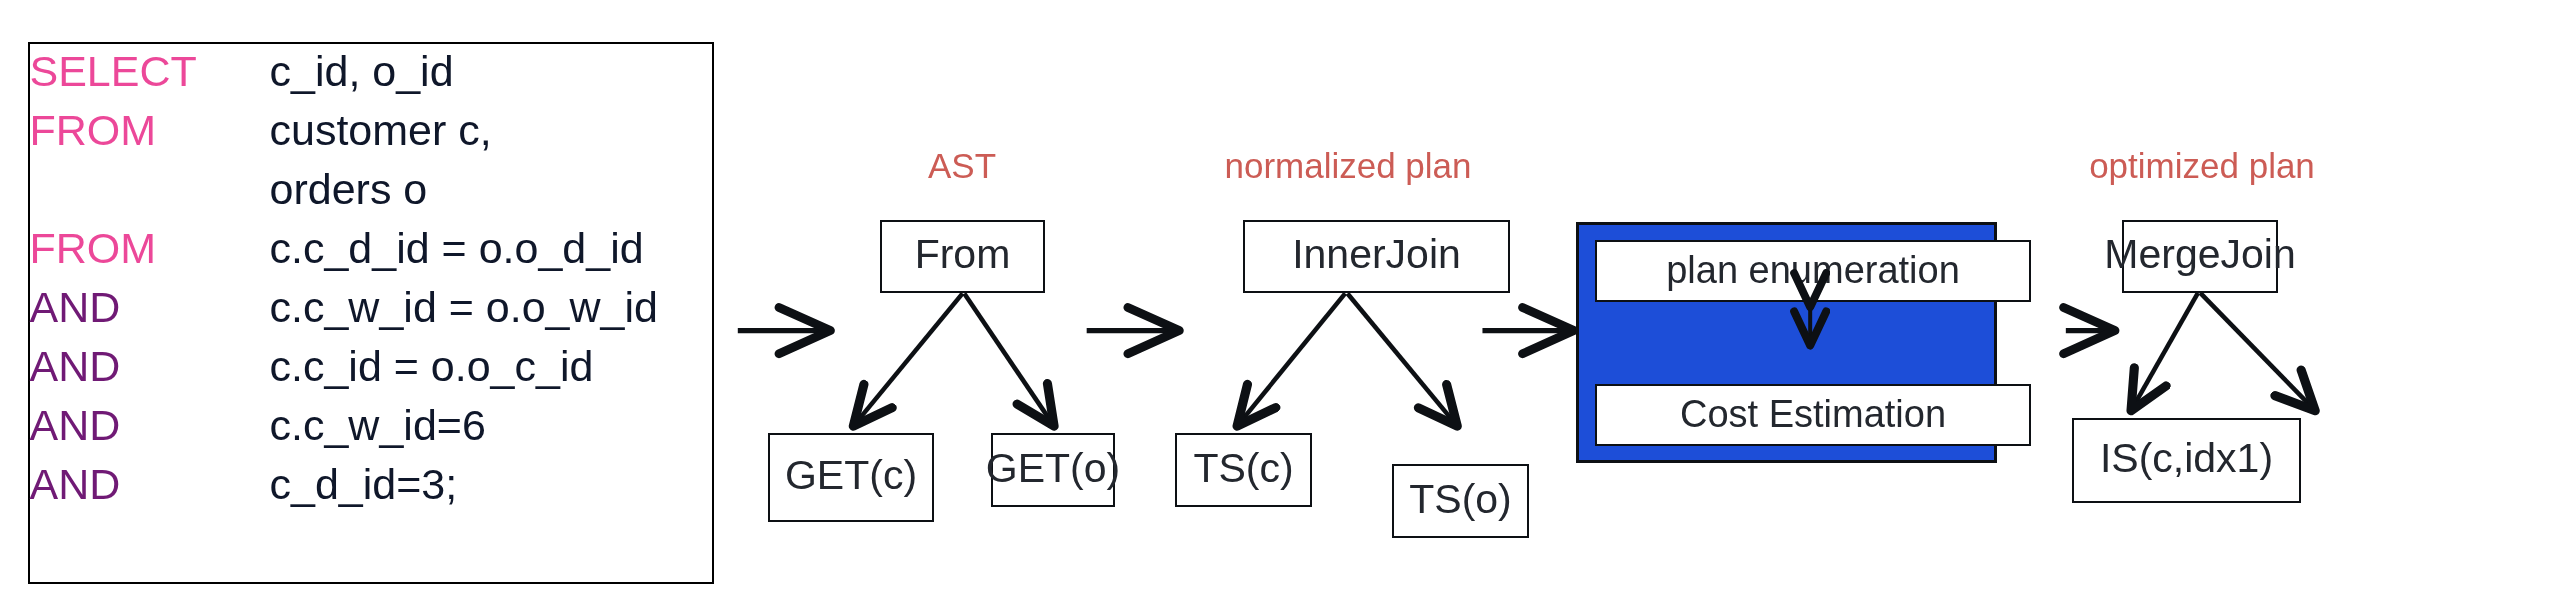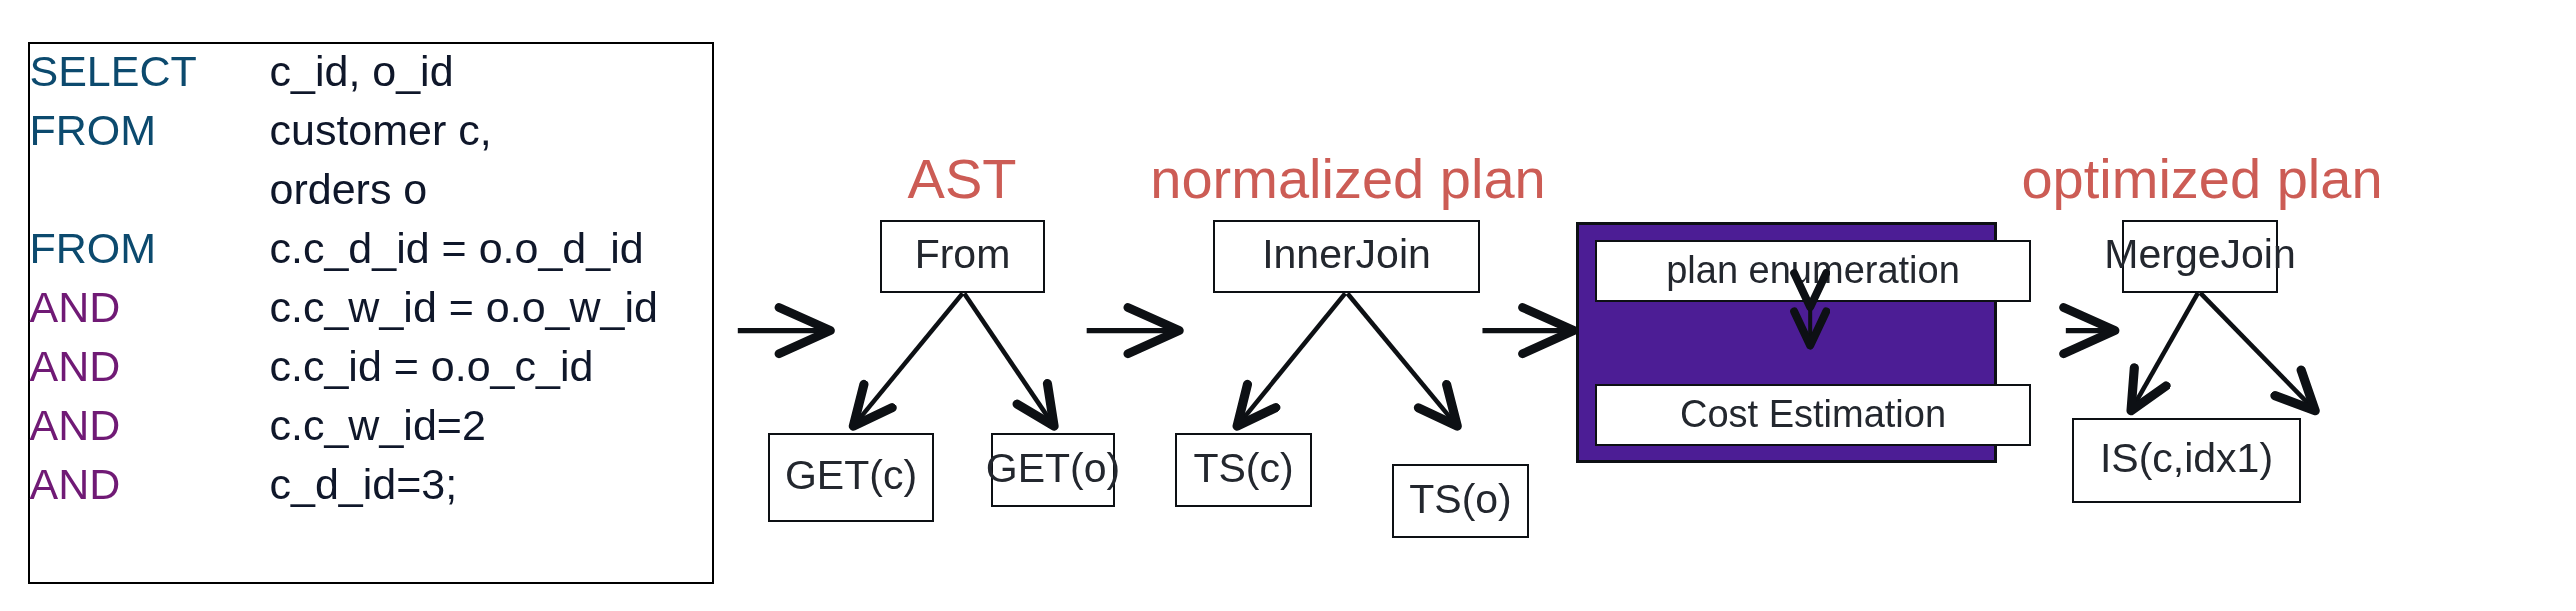--- a/index.html
+++ b/index.html
@@ -41,34 +41,34 @@
     display: block;
     height: 59px;
     line-height: 59px;
     white-space: nowrap;
     font-size: 43px;
     color: #23272e;
   }
   .sql-kw {
     display: inline-block;
     width: 240px;
-    color: #0c4a6e;
+    color: #ec4899;
     vertical-align: top;
   }
   .sql-kw.plain { color: #701a75; }
   .sql-val {
     display: inline-block;
     vertical-align: top;
     color: #0f172a;
   }
 
   
   .stage-label {
     position: absolute;
-    font-size: 56px;
+    font-size: 35px;
     color: #cc5c55;
     white-space: nowrap;
     text-align: center;
     transform: translateX(-50%);
   }
 
   
   .node {
     position: absolute;
     border: 2.9px solid #0d1014;
@@ -86,21 +86,21 @@
 
   
   .optimizer-box {
     position: absolute;
     left: 1576px;
     top: 222px;
     width: 421px;
     height: 241px;
     border: 3.4px solid #0d1014;
     box-sizing: border-box;
-    background: #4c1d95;
+    background: #1d4ed8;
   }
   .optimizer-inner {
     position: absolute;
     left: 16px;
     box-sizing: border-box;
     border: 2.9px solid #0d1014;
     background: #ffffff;
     width: 436px;
     height: 62px;
     display: flex;
@@ -149,21 +149,21 @@
 
       <div class="sql-row">
         <span class="sql-kw plain">AND</span><span class="sql-val">c.c_w_id = o.o_w_id</span>
       </div>
 
       <div class="sql-row">
         <span class="sql-kw plain">AND</span><span class="sql-val">c.c_id = o.o_c_id</span>
       </div>
 
       <div class="sql-row">
-        <span class="sql-kw plain">AND</span><span class="sql-val">c.c_w_id=2</span>
+        <span class="sql-kw plain">AND</span><span class="sql-val">c.c_w_id=6</span>
       </div>
 
       <div class="sql-row">
         <span class="sql-kw plain">AND</span><span class="sql-val">c_d_id=3;</span>
       </div>
 
     </div>
   </div>
 
   <div class="stage-label" style="left:962px; top:146px;">AST</div>
@@ -171,21 +171,21 @@
   <div class="stage-label" style="left:1348px; top:146px;">normalized plan</div>
 
   <div class="stage-label" style="left:2202px; top:146px;">optimized plan</div>
 
   <div class="node" style="left:880px; top:220px; width:165px; height:73px;">From</div>
 
   <div class="node" style="left:768px; top:433px; width:166px; height:89px;">GET(c)</div>
 
   <div class="node" style="left:991px; top:433px; width:124px; height:74px;">GET(o)</div>
 
-  <div class="node" style="left:1213px; top:220px; width:267px; height:73px;">InnerJoin</div>
+  <div class="node" style="left:1243px; top:220px; width:267px; height:73px;">InnerJoin</div>
 
   <div class="node" style="left:1175px; top:433px; width:137px; height:74px;">TS(c)</div>
 
   <div class="node" style="left:1392px; top:433px; width:137px; height:74px;margin-top:31px;">TS(o)</div>
 
   <div class="optimizer-box">
     <div class="optimizer-inner" style="top:15px;">plan enumeration</div>
     <div class="optimizer-inner" style="top:159px;">Cost Estimation</div>
   </div>
 

